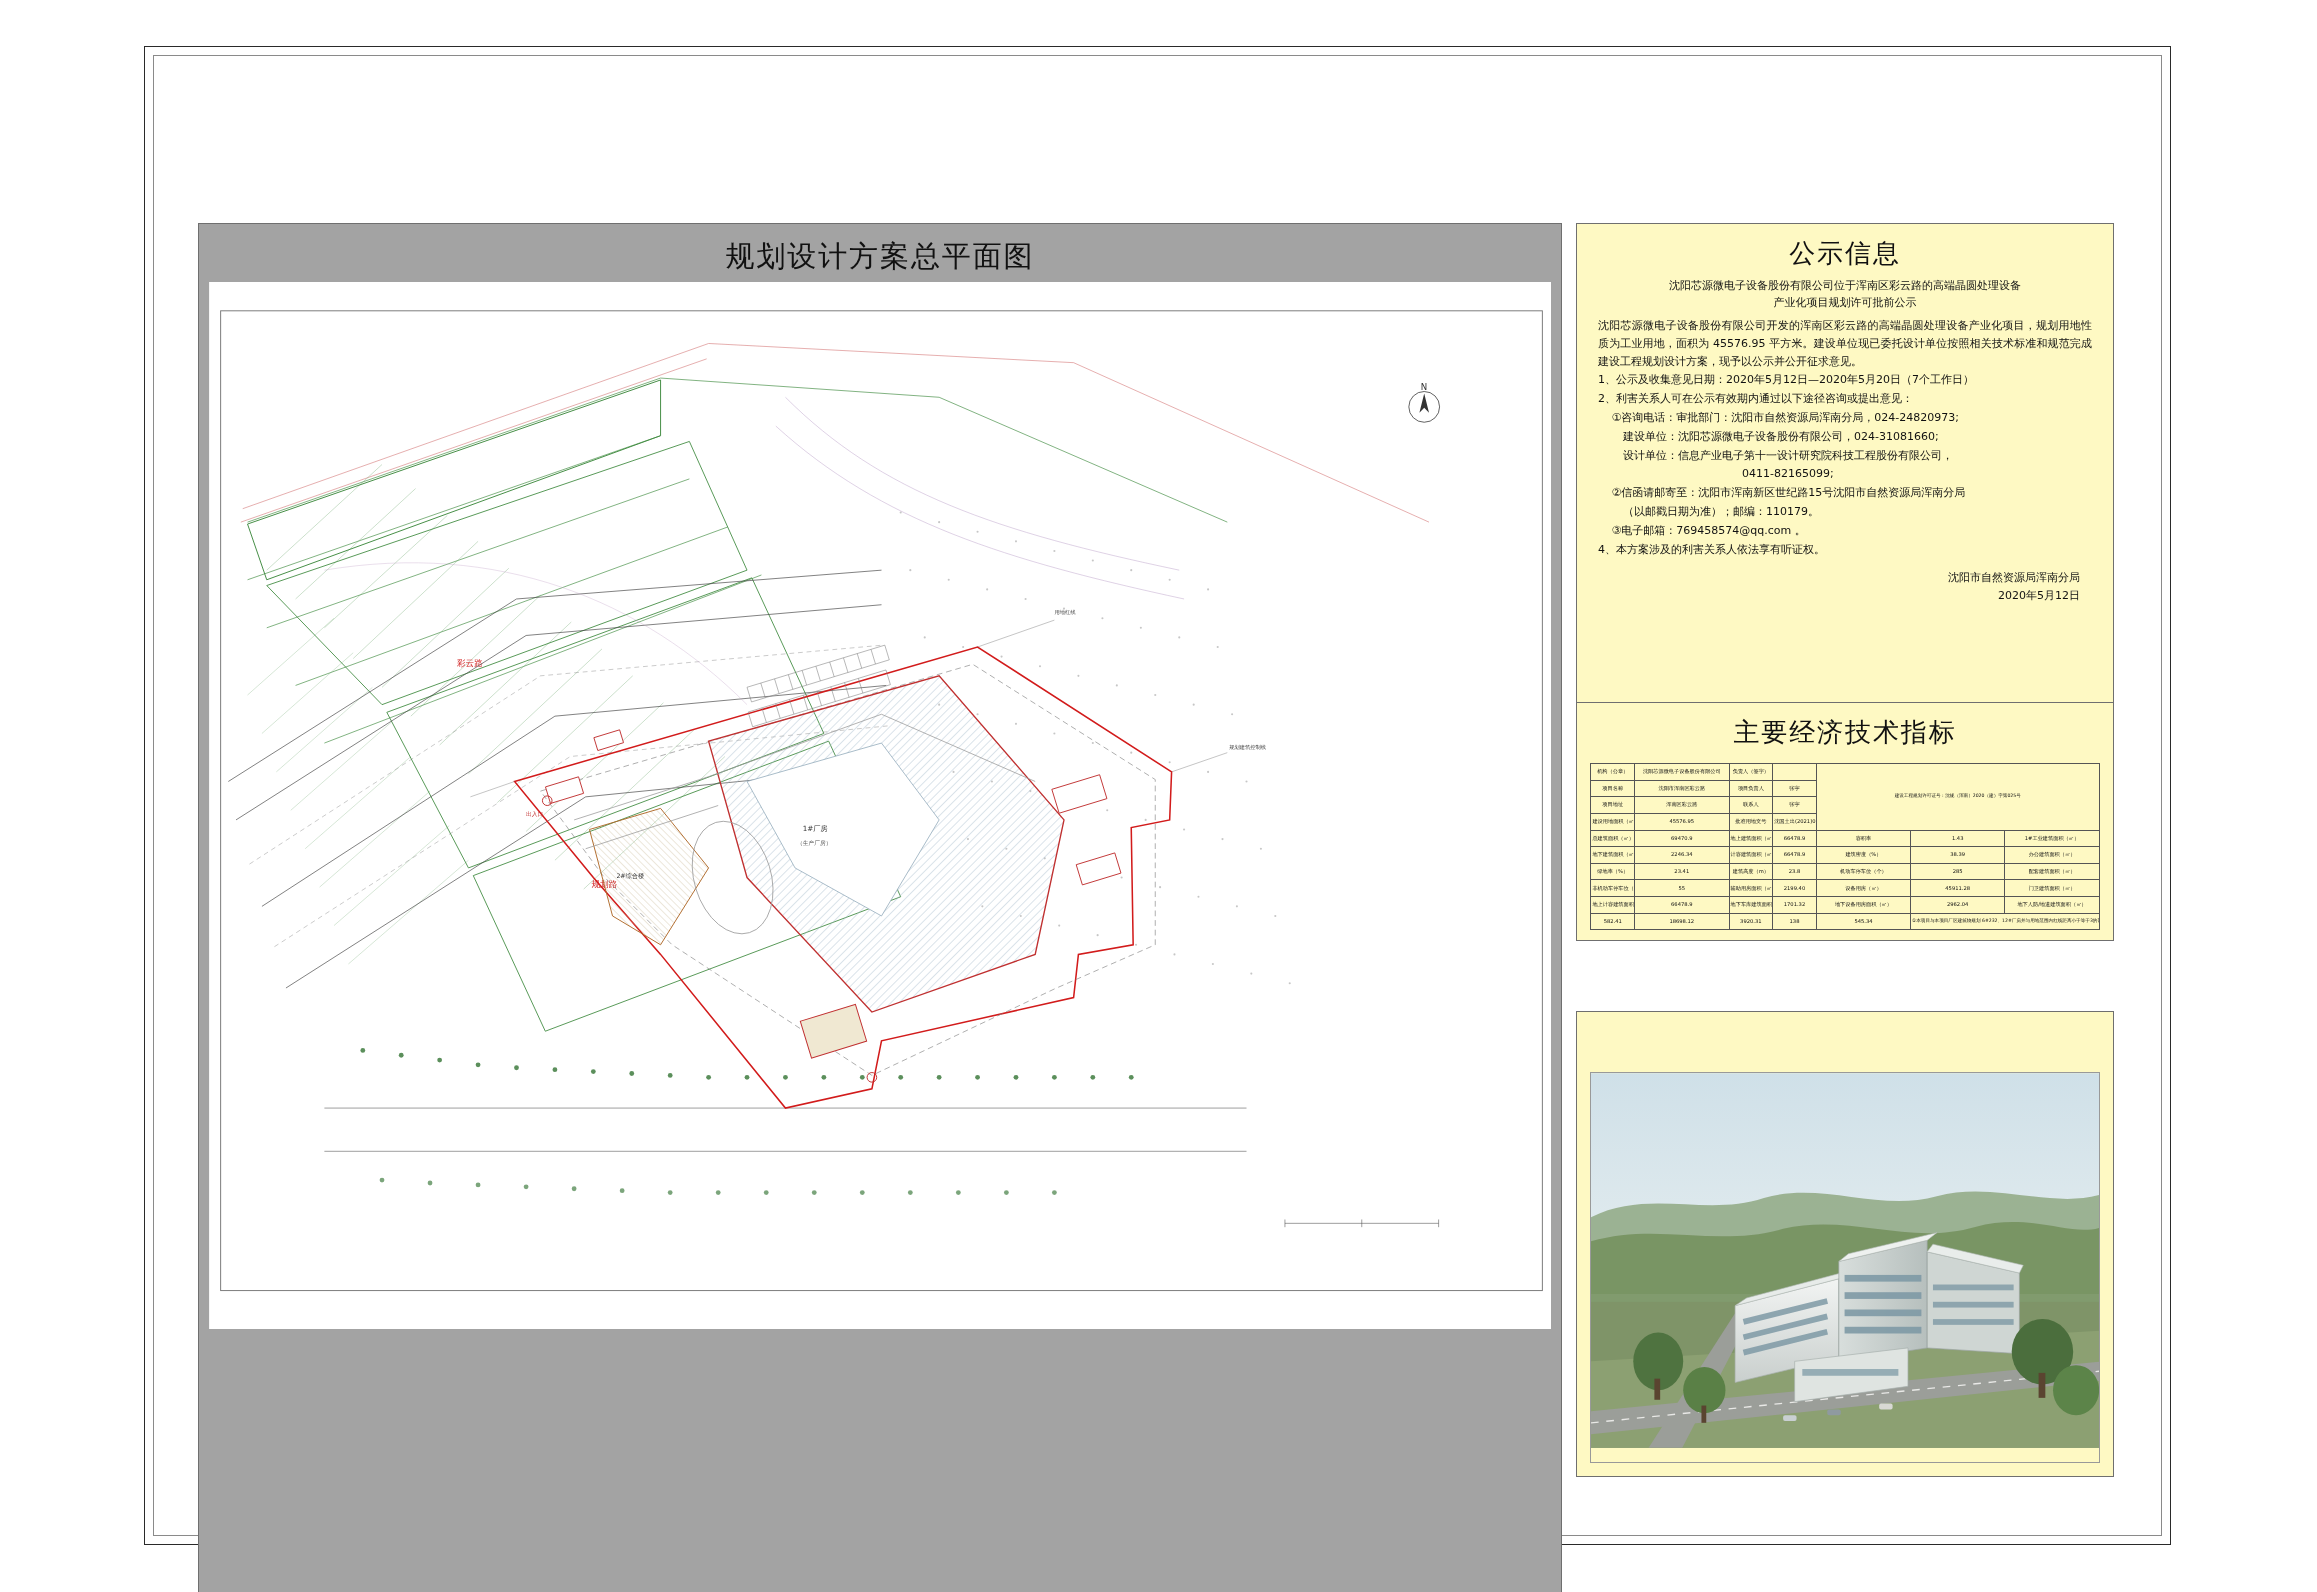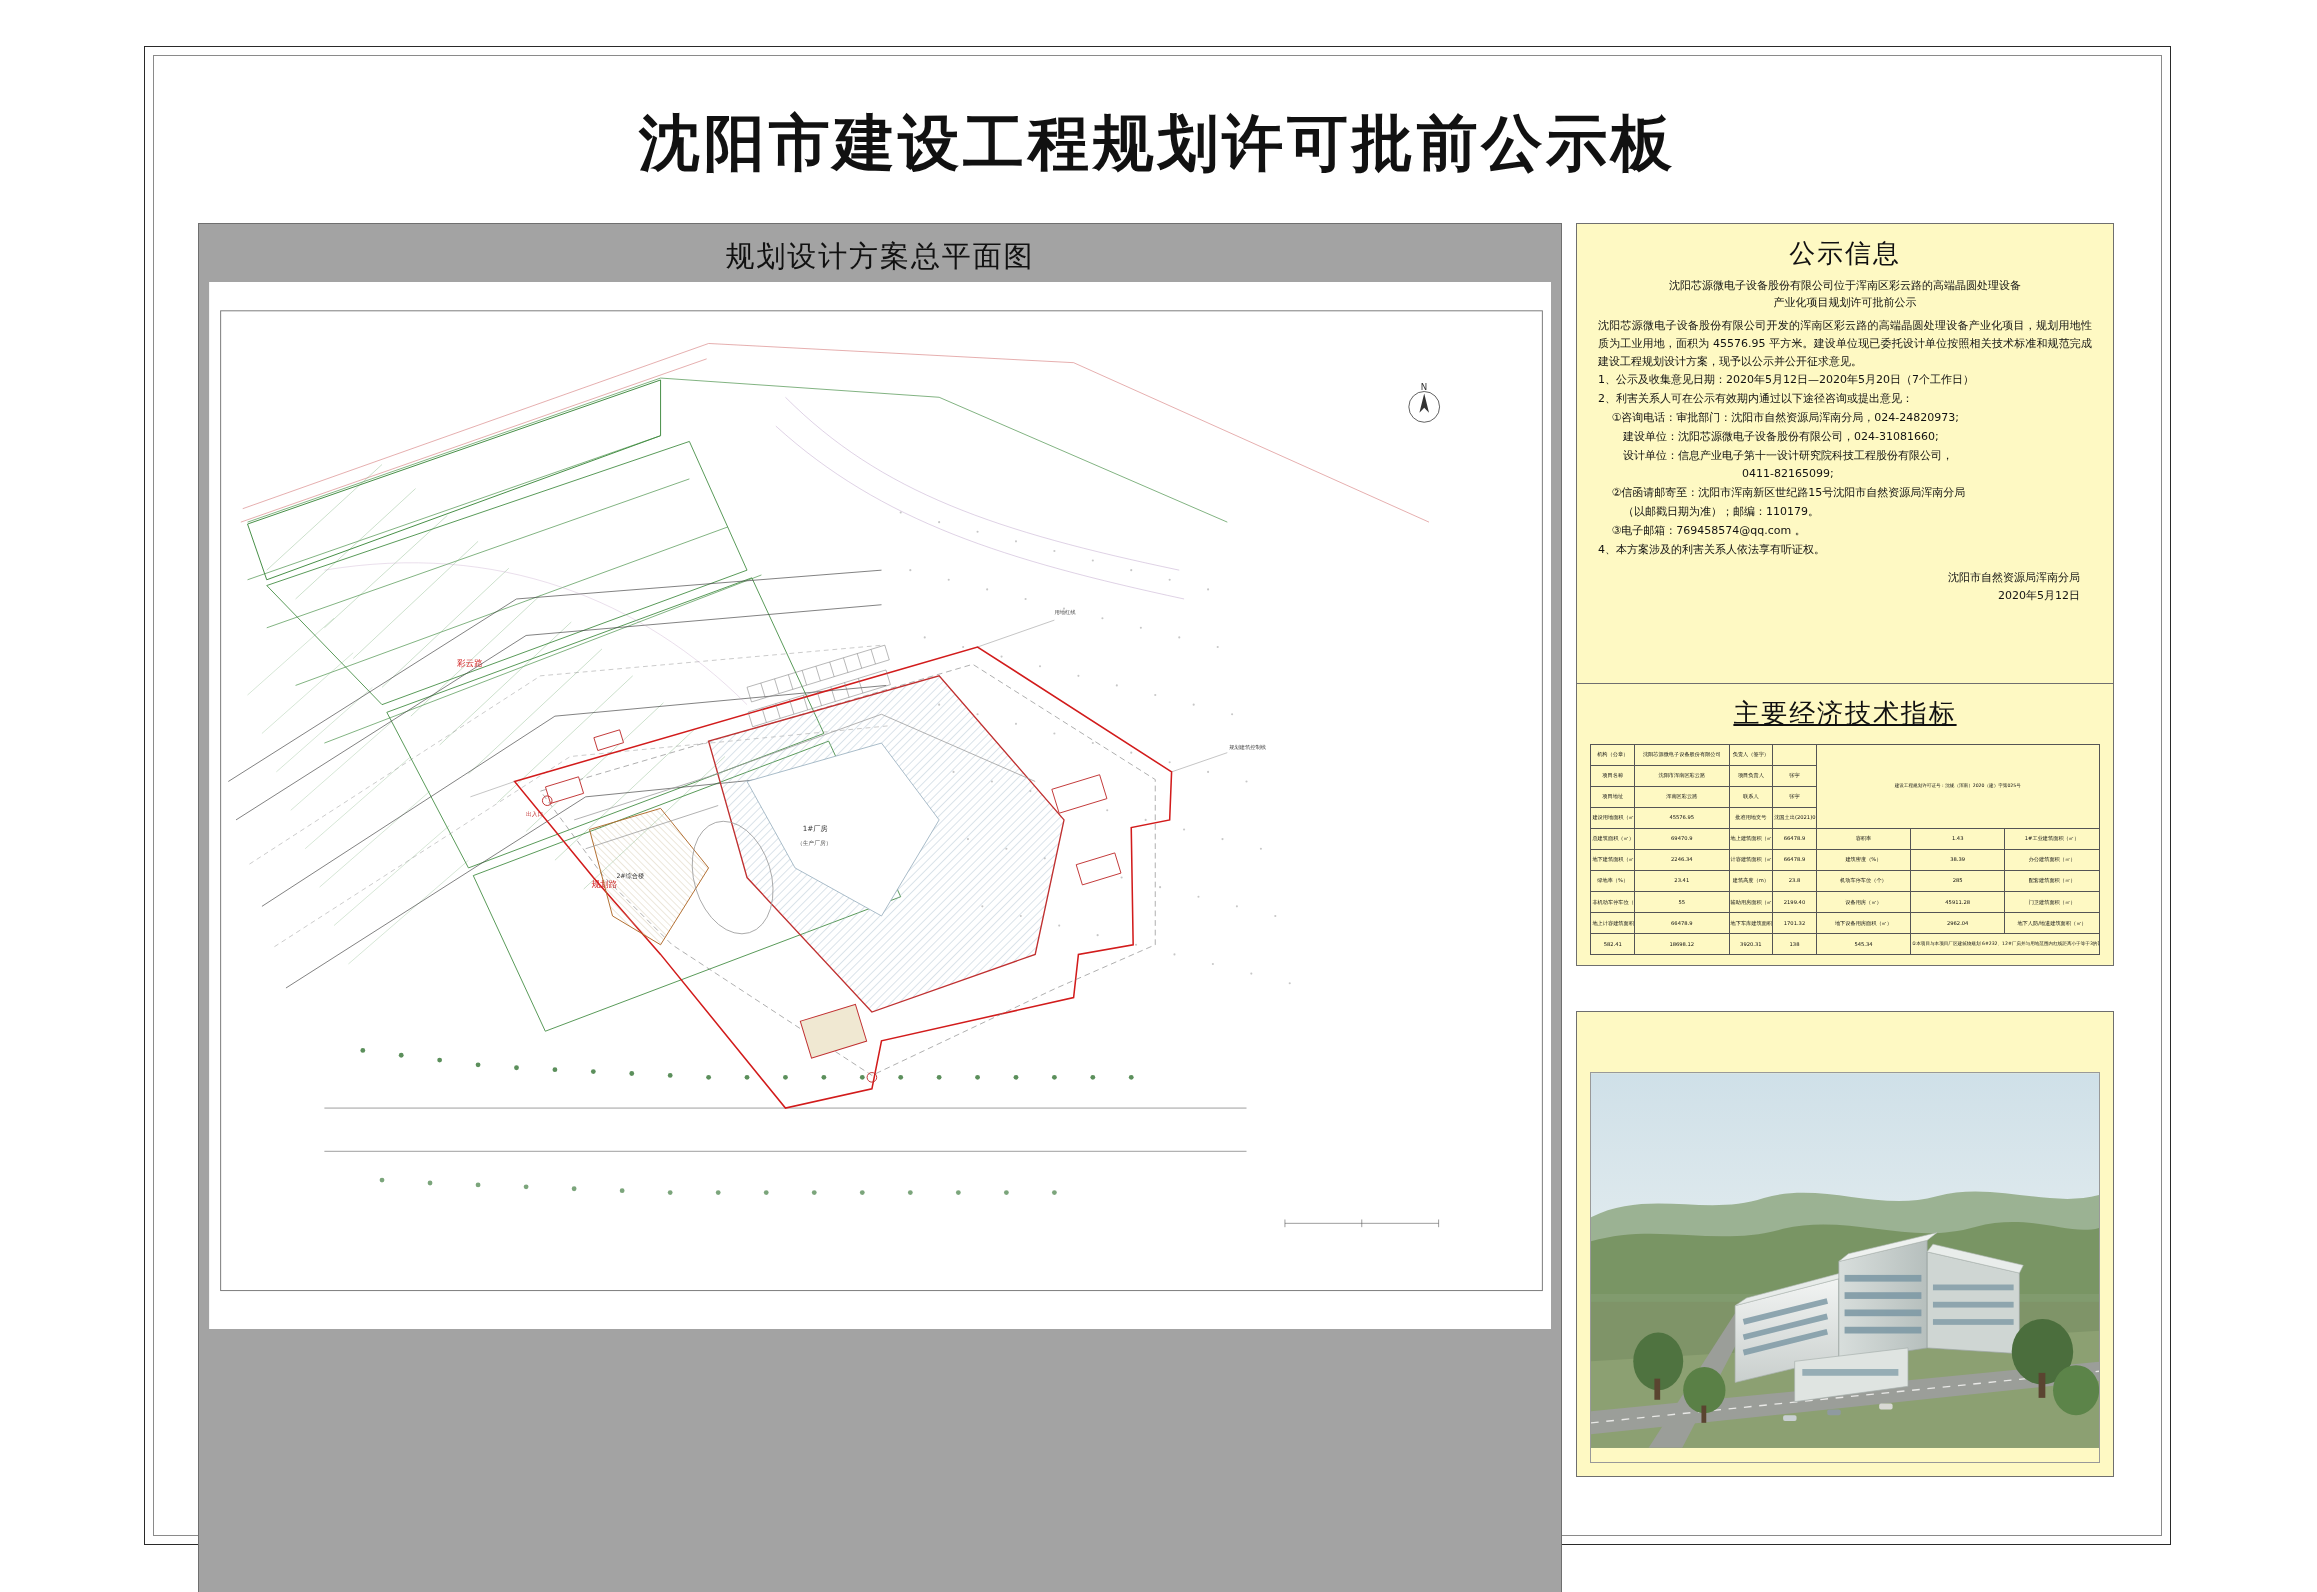--- a/index.html
+++ b/index.html
@@ -12,21 +12,21 @@
   .plan-panel{position:absolute;left:53px;top:176px;width:1364px;height:1374px;border:1px solid #6f6f6f;box-sizing:border-box;background:#a3a3a3;}
   .plan-title{position:absolute;left:0;top:13.4px;width:100%;text-align:center;font-family:"DejaVu Serif","Liberation Serif",serif;font-size:29px;letter-spacing:1.9px;color:#111;}
   .plan-canvas{position:absolute;left:9.6px;top:58px;right:9.6px;bottom:144px;overflow:hidden;}
   .plan-canvas svg{display:block;}
 
   
   .right-col{position:absolute;left:1431px;top:176px;width:538px;height:1254px;}
 
   .card{position:absolute;left:0;border:1px solid #6f6f6f;box-sizing:border-box;background:#fef9c3;width:538px;}
   .card-notice{top:0;height:480px;}
-  .card-index{top:460px;height:283px;text-decoration:underline;}
+  .card-index{top:479px;height:239px;}
   .card-render{top:788px;height:466px;}
 
   .card-h{text-align:center;font-family:"DejaVu Serif","Liberation Serif",serif;font-size:26px;letter-spacing:1.9px;margin:11.5px 0 5.8px;}
   .notice-sub{font-size:11px;line-height:1.5;text-align:center;padding:1.9px 25px 5.8px;color:#111;}
   .notice-body{font-size:11px;line-height:1.62;padding:0 21px;color:#111;text-align:justify;}
   .notice-body p{margin:0 0 1px;}
   .i1{padding-left:13.4px;}
   .i2{padding-left:25px;}
   .sign{text-align:right;padding:9.6px 33px 0;font-size:11px;line-height:1.6;}
 
@@ -41,21 +41,20 @@
   
   .render-box{position:absolute;left:13.4px;top:60px;right:13.4px;bottom:13.4px;overflow:hidden;border:1px solid #999;}
   .render-box svg{display:block;}
 </style>
 </head>
 <body>
 
 <div class="board">
   <div class="inner"></div>
 
-  <div class="title">沈阳市建设工程规划许可批前公示板</div>
 
   <div class="plan-panel">
     <div class="plan-title">规划设计方案总平面图</div>
     <div class="plan-canvas">
       <svg width="1345" height="1047" viewBox="0 0 1400 1090">
         <rect x="0" y="0" width="1400" height="1090" fill="#ffffff"></rect>
 
         <rect x="12" y="30" width="1376" height="1020" fill="none" stroke="#777" stroke-width="1"></rect>
 
         <g stroke="#3f8a3f" stroke-width="0.8" fill="none" opacity="0.85">

